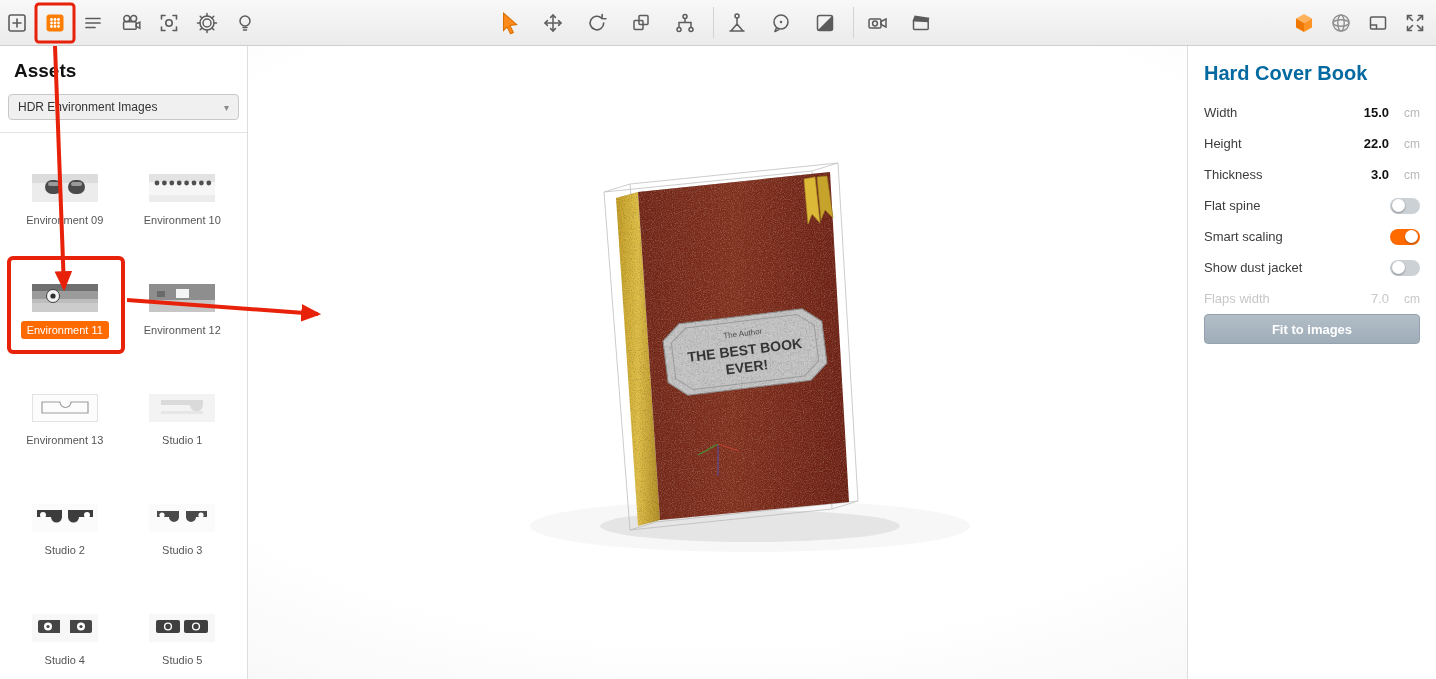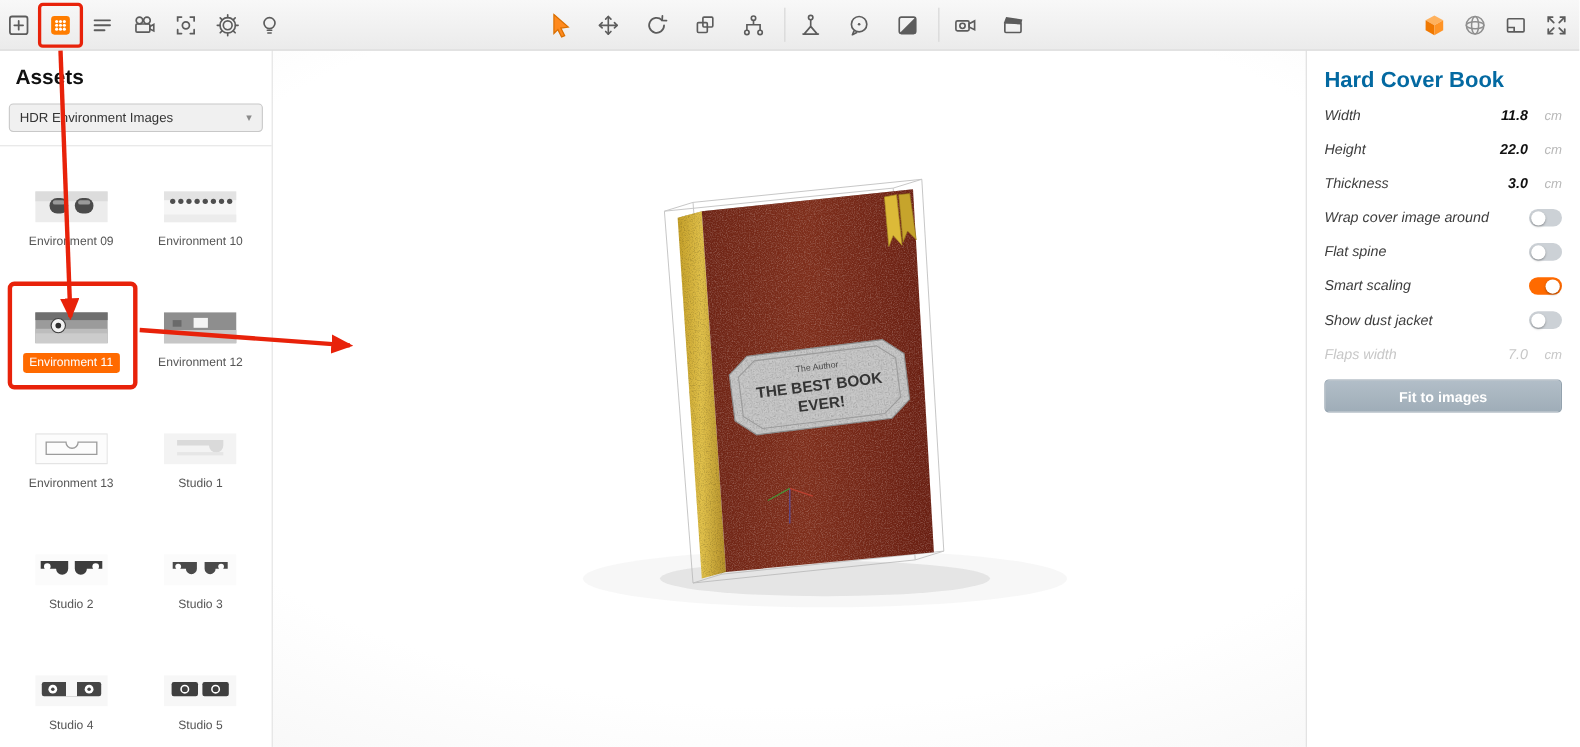--- a/index.html
+++ b/index.html
@@ -37,22 +37,22 @@
   
   .canvas { position:absolute; top:46px; left:248px; right:249px; bottom:0;
             background:radial-gradient(120% 95% at 50% 42%, #ffffff 55%, #efefef 100%); }
   .canvas svg.scene { position:absolute; inset:0; width:100%; height:100%; }
   .scene text { font-family:"Liberation Sans", sans-serif; }
 
   
   .panel { position:absolute; top:46px; right:0; bottom:0; width:249px; background:#fff;
            border-left:1px solid #ddd; padding:14px 16px; }
   .panel-title { font-size:20px; font-weight:bold; color:#0369a1; margin:2px 0 12px; }
-  .prow { display:flex; justify-content:space-between; height:31px;
-          font-size:13px; color:#3c3c3c;font-style:italic; }
+  .prow { display:flex; justify-content:space-between; align-items:center; height:31px;
+          font-size:13px; color:#3c3c3c; }
   .pvalue b { color:#111; font-size:13px; }
   .punit { color:#b8b8b8; font-size:12px; margin-left:15px; }
   .prow.dim, .prow.dim .punit { color:#c7c7c7; }
   .prow.dim .pv { color:#c7c7c7; font-size:13px; }
   .toggle { width:30px; height:16px; border-radius:9px; background:#ccd1d6; position:relative;
             flex:none; }
   .toggle::after { content:""; position:absolute; width:13px; height:13px; border-radius:50%;
             background:#fff; top:1.5px; left:2px; box-shadow:0 1px 2px rgba(0,0,0,.35); }
   .toggle.on { background:#ff6a00; }
   .toggle.on::after { left:15px; }
@@ -446,35 +446,31 @@
         <line x1="470" y1="398" x2="491" y2="405" stroke="#cc4433" opacity="0.8"></line>
       </g>
     </svg>
   </div>
 
   <div class="panel">
     <div class="panel-title">Hard Cover Book</div>
 
     <div class="prow">
       <span>Width</span>
-      <span class="pvalue"><b>11.8</b><span class="punit">cm</span></span>
+      <span class="pvalue"><b>15.0</b><span class="punit">cm</span></span>
     </div>
     <div class="prow">
       <span>Height</span>
       <span class="pvalue"><b>22.0</b><span class="punit">cm</span></span>
     </div>
     <div class="prow">
       <span>Thickness</span>
       <span class="pvalue"><b>3.0</b><span class="punit">cm</span></span>
     </div>
 
-    <div class="prow">
-      <span>Wrap cover image around</span>
-      <div class="toggle"></div>
-    </div>
     <div class="prow">
       <span>Flat spine</span>
       <div class="toggle"></div>
     </div>
     <div class="prow">
       <span>Smart scaling</span>
       <div class="toggle on"></div>
     </div>
     <div class="prow">
       <span>Show dust jacket</span>

